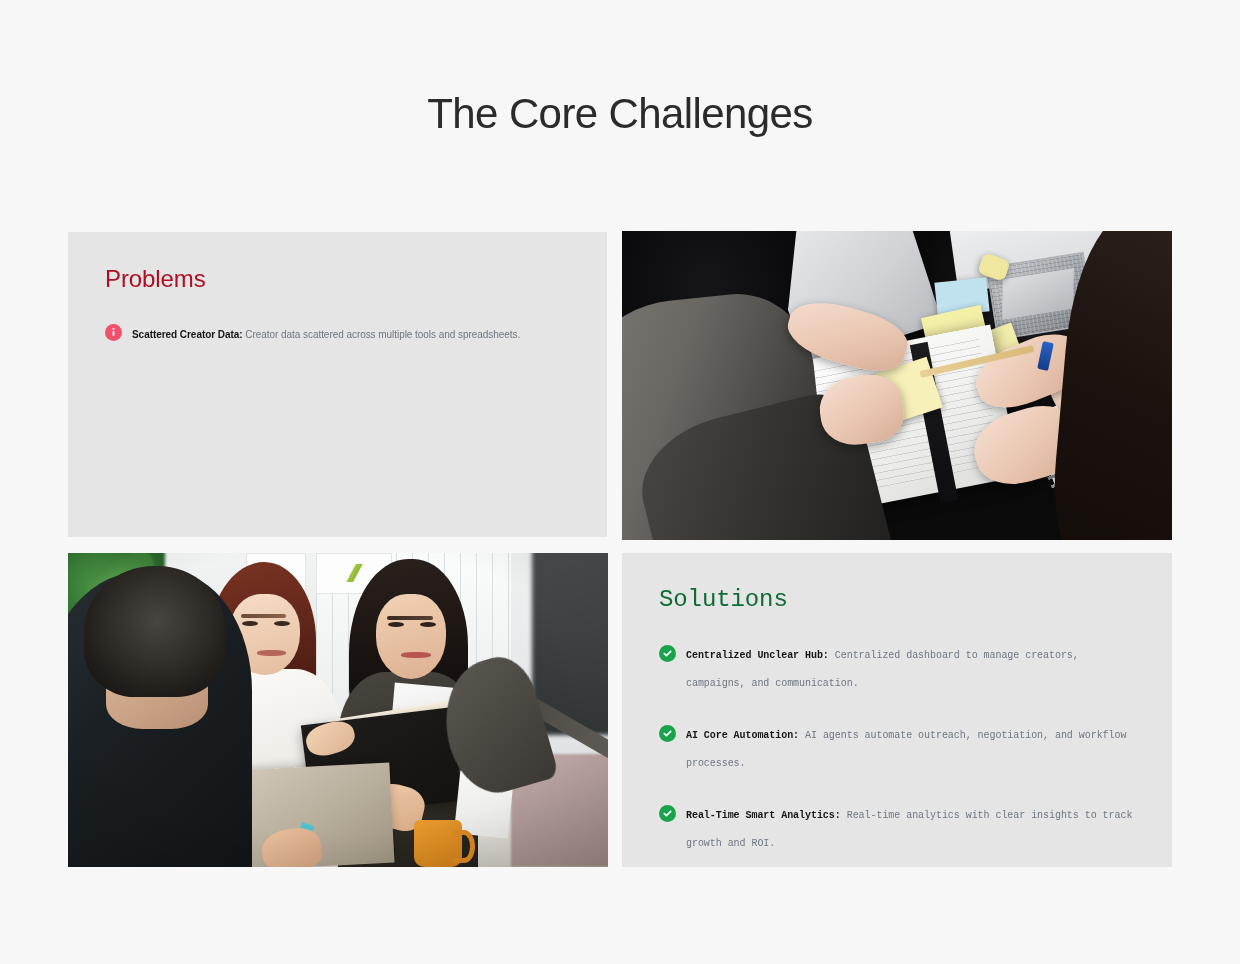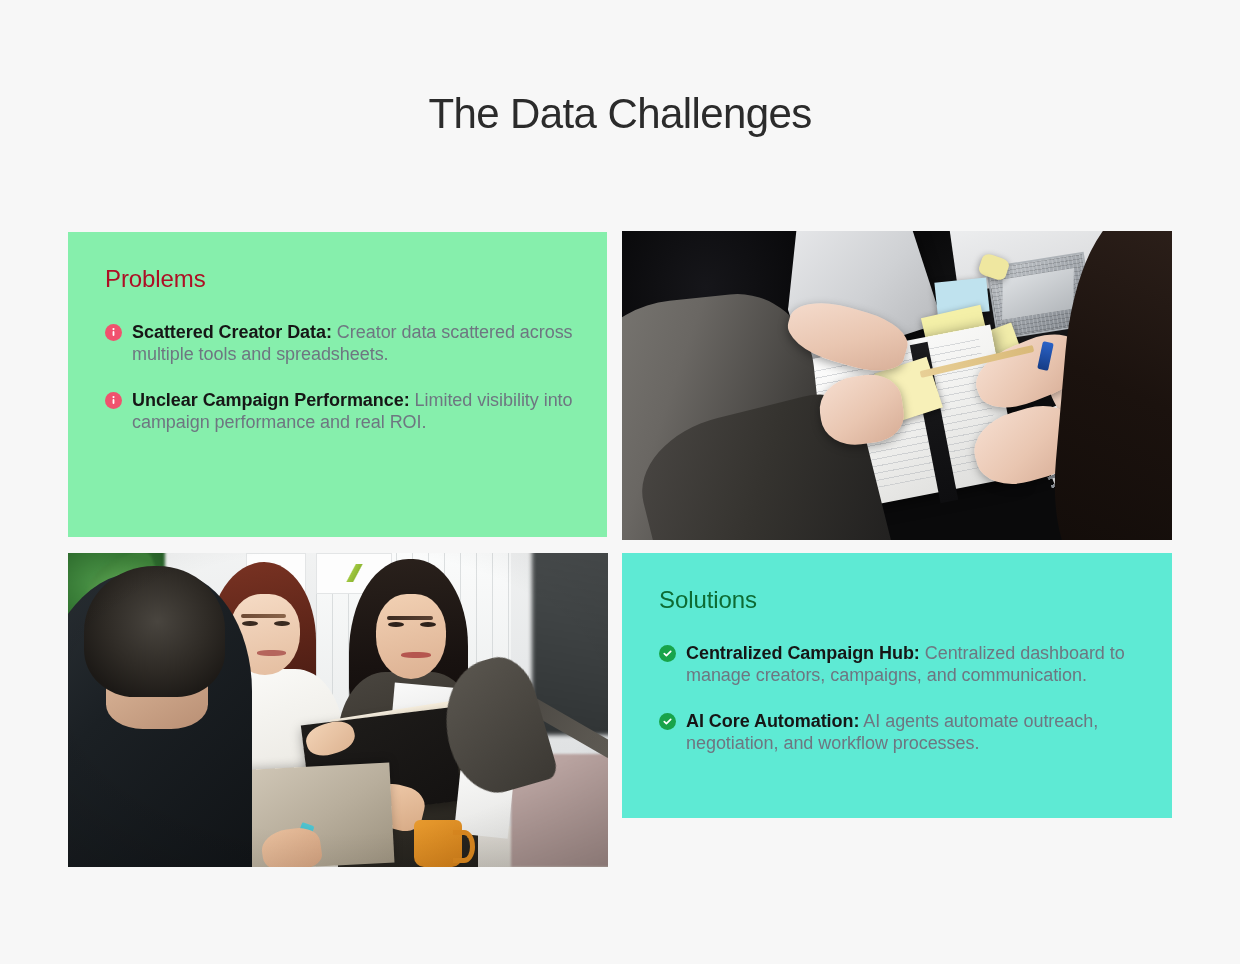--- a/index.html
+++ b/index.html
@@ -22,24 +22,24 @@
     font-size:42px;
     line-height:41px;
     font-weight:400;
     color:#2b2b2b;
     letter-spacing:-0.6px;
   }
 
   
   .cell { position:absolute; overflow:hidden; }
 
-  .cell-problems { left:68px;  top:232px; width:539px; height:305px; background:#86efac; }
+  .cell-problems { left:68px;  top:232px; width:539px; height:305px; background:#e5e5e5; }
   .cell-photo-tr { left:622px; top:231px; width:550px; height:309px; }
   .cell-photo-bl { left:68px;  top:553px; width:540px; height:314px; }
-  .cell-solutions{ left:622px; top:553px; width:550px; height:265px; background:#5eead4; }
+  .cell-solutions{ left:622px; top:553px; width:550px; height:314px; background:#e5e5e5;font-family:Liberation Mono, monospace; }
 
   
   .panel-inner { padding:33px 34px 0 37px; }
   .panel-heading {
     font-size:24px;
     font-weight:400;
     line-height:28px;
     letter-spacing:-0.1px;
     margin-bottom:28px;
   }
@@ -60,22 +60,22 @@
     border-radius:50%;
     margin-top:3px;
     margin-right:10px;
     display:flex; align-items:center; justify-content:center;
   }
   .icon-info  { background:#f0526e; }
   .icon-check { background:#18a44a; }
   .item-icon svg { display:block; }
 
   .item-text {
-    font-size:18px;
-    line-height:22px;
+    font-size:10px;
+    line-height:28px;
     color:#6e7681;
     letter-spacing:-0.05px;
   }
   .item-text .lbl {
     font-weight:700;
     color:#161616;
   }
 
   
   .ph-tr { position:absolute; inset:0; background:#0d0d0f; }
@@ -404,48 +404,39 @@
     position:absolute; inset:0;
     background:radial-gradient(ellipse 82% 78% at 50% 44%, transparent 58%, rgba(0,0,0,.14) 100%);
   }
 </style>
 </head>
 <body>
 
 <div class="page">
 
   <div class="title-block">
-    <span class="title-line">The Data Challenges</span>
+    <span class="title-line">The Core Challenges</span>
   </div>
 
   <div class="cell cell-problems">
     <div class="panel-inner">
       <div class="panel-heading heading-problems">Problems</div>
       <ul class="item-list">
 
         <li class="item">
           <span class="item-icon icon-info">
             <svg width="11" height="11" viewBox="0 0 11 11" aria-hidden="true">
               <circle cx="5.5" cy="2.1" r="1.05" fill="#ffffff"></circle>
               <rect x="4.6" y="4" width="1.8" height="5" rx=".9" fill="#ffffff"></rect>
             </svg>
           </span>
           <span class="item-text"><span class="lbl">Scattered Creator Data:</span><span> Creator data scattered across multiple tools and spreadsheets.</span></span>
         </li>
 
 
-        <li class="item">
-          <span class="item-icon icon-info">
-            <svg width="11" height="11" viewBox="0 0 11 11" aria-hidden="true">
-              <circle cx="5.5" cy="2.1" r="1.05" fill="#ffffff"></circle>
-              <rect x="4.6" y="4" width="1.8" height="5" rx=".9" fill="#ffffff"></rect>
-            </svg>
-          </span>
-          <span class="item-text"><span class="lbl">Unclear Campaign Performance:</span><span> Limited visibility into campaign performance and real ROI.</span></span>
-        </li>
 
       </ul>
     </div>
   </div>
 
   <div class="cell cell-photo-tr">
     <div class="ph-tr">
       <div class="tr-deskdark"></div>
       <div class="tr-whitepanel2"></div>
       <div class="tr-bluesleeve"></div>
@@ -523,30 +514,38 @@
     <div class="panel-inner">
       <div class="panel-heading heading-solutions">Solutions</div>
       <ul class="item-list">
 
         <li class="item">
           <span class="item-icon icon-check">
             <svg width="11" height="11" viewBox="0 0 11 11" aria-hidden="true">
               <path d="M2.3 5.6 L4.4 7.6 L8.7 3.3" fill="none" stroke="#ffffff" stroke-width="1.7" stroke-linecap="round" stroke-linejoin="round"></path>
             </svg>
           </span>
-          <span class="item-text"><span class="lbl">Centralized Campaign Hub:</span><span> Centralized dashboard to manage creators, campaigns, and communication.</span></span>
+          <span class="item-text"><span class="lbl">Centralized Unclear Hub:</span><span> Centralized dashboard to manage creators, campaigns, and communication.</span></span>
         </li>
 
         <li class="item">
           <span class="item-icon icon-check">
             <svg width="11" height="11" viewBox="0 0 11 11" aria-hidden="true">
               <path d="M2.3 5.6 L4.4 7.6 L8.7 3.3" fill="none" stroke="#ffffff" stroke-width="1.7" stroke-linecap="round" stroke-linejoin="round"></path>
             </svg>
           </span>
           <span class="item-text"><span class="lbl">AI Core Automation:</span><span> AI agents automate outreach, negotiation, and workflow processes.</span></span>
         </li>
 
+        <li class="item">
+          <span class="item-icon icon-check">
+            <svg width="11" height="11" viewBox="0 0 11 11" aria-hidden="true">
+              <path d="M2.3 5.6 L4.4 7.6 L8.7 3.3" fill="none" stroke="#ffffff" stroke-width="1.7" stroke-linecap="round" stroke-linejoin="round"></path>
+            </svg>
+          </span>
+          <span class="item-text"><span class="lbl">Real-Time Smart Analytics:</span><span> Real-time analytics with clear insights to track growth and ROI.</span></span>
+        </li>
 
       </ul>
     </div>
   </div>
 
 </div>
 
 </body></html>

